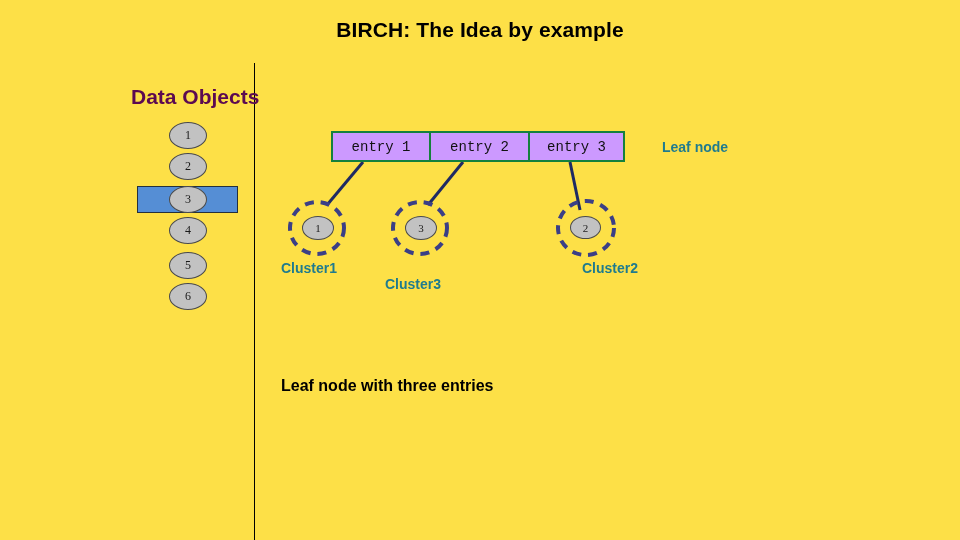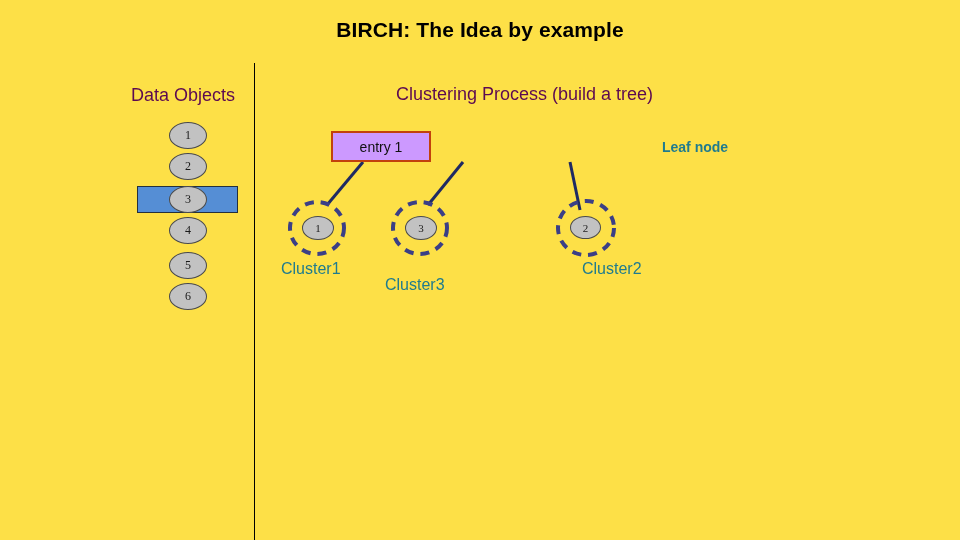--- a/index.html
+++ b/index.html
@@ -33,22 +33,22 @@
     width: 960px;
     text-align: center;
     font-size: 21px;
     font-weight: bold;
     color: #000000;
     letter-spacing: 0.1px;
   }
 
   
   .heading-purple {
-    font-size: 18px;
-    font-weight: normal;
+    font-size: 21px;
+    font-weight: bold;
     color: #5c0a51;
     white-space: nowrap;
   }
   #data-objects-heading { left: 131px; top: 85px; }
   #clustering-heading   { left: 396px; top: 84px; }
 
   
   #divider {
     left: 254px;
     top: 63px;
@@ -81,28 +81,28 @@
     height: 27px;
     background: #558ed5;
     border: 1px solid #24303c;
     box-sizing: border-box;
   }
 
   
   .entry-box {
     height: 31px;
     background: #cc99ff;
-    border: 2px solid #c2410c;
+    border: 2px solid #15803d;
     box-sizing: border-box;
     display: flex;
     align-items: center;
     justify-content: center;
     font-size: 14px;
     color: #111111;
-    font-family: Liberation Sans, sans-serif;
+    font-family: Liberation Mono, monospace;
   }
   #entry-1 { left: 331px; top: 131px; width: 100px; }
   #entry-2 { left: 429px; top: 131px; width: 101px; }
   #entry-3 { left: 528px; top: 131px; width: 97px;  }
 
   #leaf-node-label {
     left: 662px;
     top: 139px;
     font-size: 14px;
     font-weight: bold;
@@ -127,22 +127,22 @@
   }
   #cluster3-member {
     left: 405px; top: 216px; width: 32px; height: 24px; font-size: 11px;
   }
   #cluster2-member {
     left: 570px; top: 216px; width: 31px; height: 23px; font-size: 11px;
   }
 
   
   .cluster-caption {
-    font-size: 16px;
-    font-weight: normal;
+    font-size: 14px;
+    font-weight: bold;
     color: #1f7b8e;
     white-space: nowrap;
   }
   #cluster1-caption { left: 281px; top: 260px; }
   #cluster3-caption { left: 385px; top: 276px; }
   #cluster2-caption { left: 582px; top: 260px; }
 
   
   #bottom-caption {
     left: 281px;
@@ -179,28 +179,30 @@
 
   <div class="abs" id="highlight-band"></div>
 
   <div class="abs obj-ellipse" style="left:169px; top:122px;">1</div>
   <div class="abs obj-ellipse" style="left:169px; top:153px;">2</div>
   <div class="abs obj-ellipse" style="left:169px; top:186px;">3</div>
   <div class="abs obj-ellipse" style="left:169px; top:217px;">4</div>
   <div class="abs obj-ellipse" style="left:169px; top:252px;">5</div>
   <div class="abs obj-ellipse" style="left:169px; top:283px;">6</div>
 
-  <div class="abs heading-purple" id="clustering-heading">Clustering Process  (build a tree)</div>
 
   <div class="abs entry-box" id="entry-1">entry 1</div>
+  <div class="abs entry-box" id="entry-2">entry 2</div>
+  <div class="abs entry-box" id="entry-3">entry 3</div>
 
   <div class="abs" id="leaf-node-label">Leaf node</div>
 
   <div class="abs cluster-ellipse" id="cluster1-member">1</div>
   <div class="abs cluster-ellipse" id="cluster3-member">3</div>
   <div class="abs cluster-ellipse" id="cluster2-member">2</div>
 
   <div class="abs cluster-caption" id="cluster1-caption">Cluster1</div>
   <div class="abs cluster-caption" id="cluster3-caption">Cluster3</div>
   <div class="abs cluster-caption" id="cluster2-caption">Cluster2</div>
 
+  <div class="abs" id="bottom-caption">Leaf node with three entries</div>
 
 </div>
 
 </body></html>

